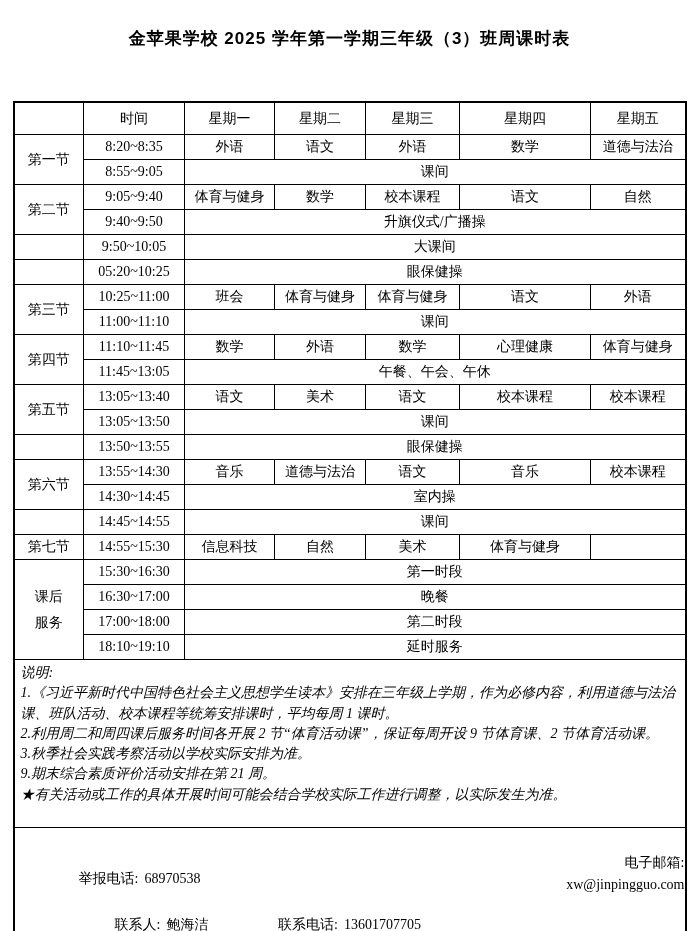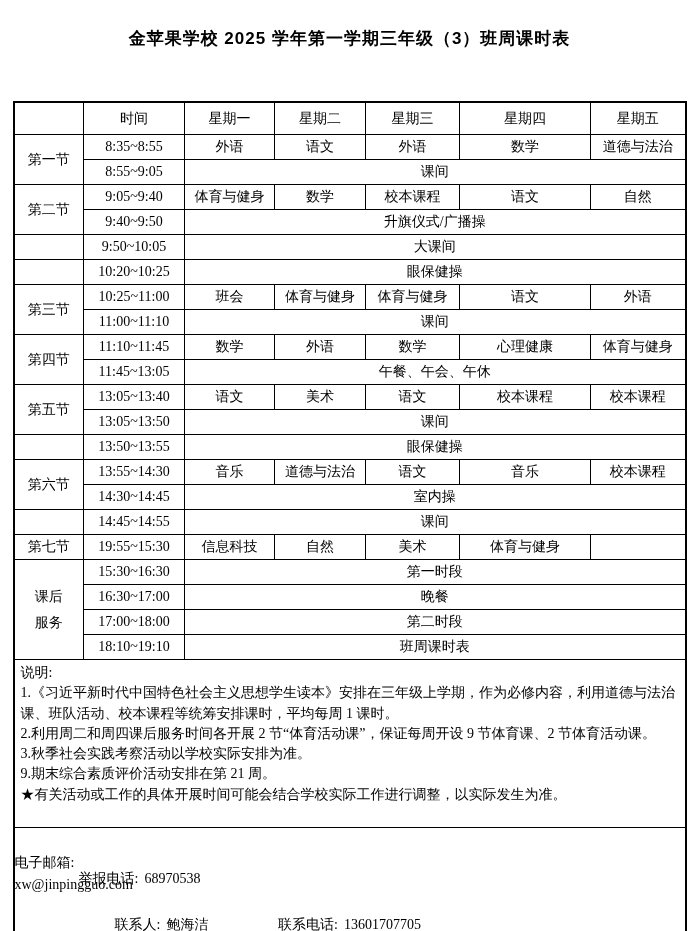--- a/index.html
+++ b/index.html
@@ -40,26 +40,27 @@
   .tt th { height:31px;font-family:Liberation Serif, serif; }
   .tt td { height:24px; }
   .tt td[rowspan="4"] .pl {
     display:inline-block; width:2.4em; line-height:1.8;
     white-space:normal;
   }
   td.notes-cell {
     text-align:left; vertical-align:top;
     height:158px; padding:3px 8px 6px 6px;
     white-space:normal;
+    font-style:italic;
   }
   .notes p { margin:0; font-size:14px; line-height:1.45; }
   td.contact-cell { height:112px; padding:0; white-space:normal; }
   .contact { position:relative; height:112px; font-size:14px; }
   .c-report { position:absolute; left:64px; top:42px; }
-  .c-email  { position:absolute; left:0; right:0; top:24px; text-align:left; line-height:22px; }
+  .c-email  { position:absolute; left:0; right:0; top:24px; text-align:right; line-height:22px; }
   .c-person { position:absolute; left:100px; top:88px; }
   .c-phone  { position:absolute; left:0; right:0; top:88px; text-align:center; }
   .lbl { margin-right:6px; }
 </style>
 </head>
 <body>
 
 <div class="page">
   <h1 class="title">金苹果学校 2025 学年第一学期三年级（3）班周课时表</h1>
 
@@ -80,21 +81,21 @@
           <th>星期一</th>
           <th>星期二</th>
           <th>星期三</th>
           <th>星期四</th>
           <th>星期五</th>
         </tr>
     </thead>
     <tbody>
         <tr>
           <td class="period" rowspan="2"><span class="pl">第一节</span></td>
-          <td class="time">8:35~8:55</td>
+          <td class="time">8:20~8:35</td>
           <td class="subj">外语</td>
           <td class="subj">语文</td>
           <td class="subj">外语</td>
           <td class="subj">数学</td>
           <td class="subj">道德与法治</td>
         </tr>
         <tr>
           <td class="time">8:55~9:05</td>
           <td class="act" colspan="5">课间</td>
         </tr>
@@ -111,21 +112,21 @@
           <td class="time">9:40~9:50</td>
           <td class="act" colspan="5">升旗仪式/广播操</td>
         </tr>
         <tr>
           <td class="period"><span class="pl"></span></td>
           <td class="time">9:50~10:05</td>
           <td class="act" colspan="5">大课间</td>
         </tr>
         <tr>
           <td class="period"><span class="pl"></span></td>
-          <td class="time">10:20~10:25</td>
+          <td class="time">05:20~10:25</td>
           <td class="act" colspan="5">眼保健操</td>
         </tr>
         <tr>
           <td class="period" rowspan="2"><span class="pl">第三节</span></td>
           <td class="time">10:25~11:00</td>
           <td class="subj">班会</td>
           <td class="subj">体育与健身</td>
           <td class="subj">体育与健身</td>
           <td class="subj">语文</td>
           <td class="subj">外语</td>
@@ -178,21 +179,21 @@
           <td class="time">14:30~14:45</td>
           <td class="act" colspan="5">室内操</td>
         </tr>
         <tr>
           <td class="period"><span class="pl"></span></td>
           <td class="time">14:45~14:55</td>
           <td class="act" colspan="5">课间</td>
         </tr>
         <tr>
           <td class="period"><span class="pl">第七节</span></td>
-          <td class="time">19:55~15:30</td>
+          <td class="time">14:55~15:30</td>
           <td class="subj">信息科技</td>
           <td class="subj">自然</td>
           <td class="subj">美术</td>
           <td class="subj">体育与健身</td>
           <td class="subj"></td>
         </tr>
         <tr>
           <td class="period" rowspan="4"><span class="pl">课后服务</span></td>
           <td class="time">15:30~16:30</td>
           <td class="act" colspan="5">第一时段</td>
@@ -200,21 +201,21 @@
         <tr>
           <td class="time">16:30~17:00</td>
           <td class="act" colspan="5">晚餐</td>
         </tr>
         <tr>
           <td class="time">17:00~18:00</td>
           <td class="act" colspan="5">第二时段</td>
         </tr>
         <tr>
           <td class="time">18:10~19:10</td>
-          <td class="act" colspan="5">班周课时表</td>
+          <td class="act" colspan="5">延时服务</td>
         </tr>
       </tbody>
     <tbody>
       <tr>
         <td colspan="7" class="notes-cell">
           <div class="notes">
             <p>说明:</p>
             <div>
                 <p>1.《习近平新时代中国特色社会主义思想学生读本》安排在三年级上学期，作为必修内容，利用道德与法治课、班队活动、校本课程等统筹安排课时，平均每周 1 课时。</p>
                 <p>2.利用周二和周四课后服务时间各开展 2 节“体育活动课”，保证每周开设 9 节体育课、2 节体育活动课。</p>

